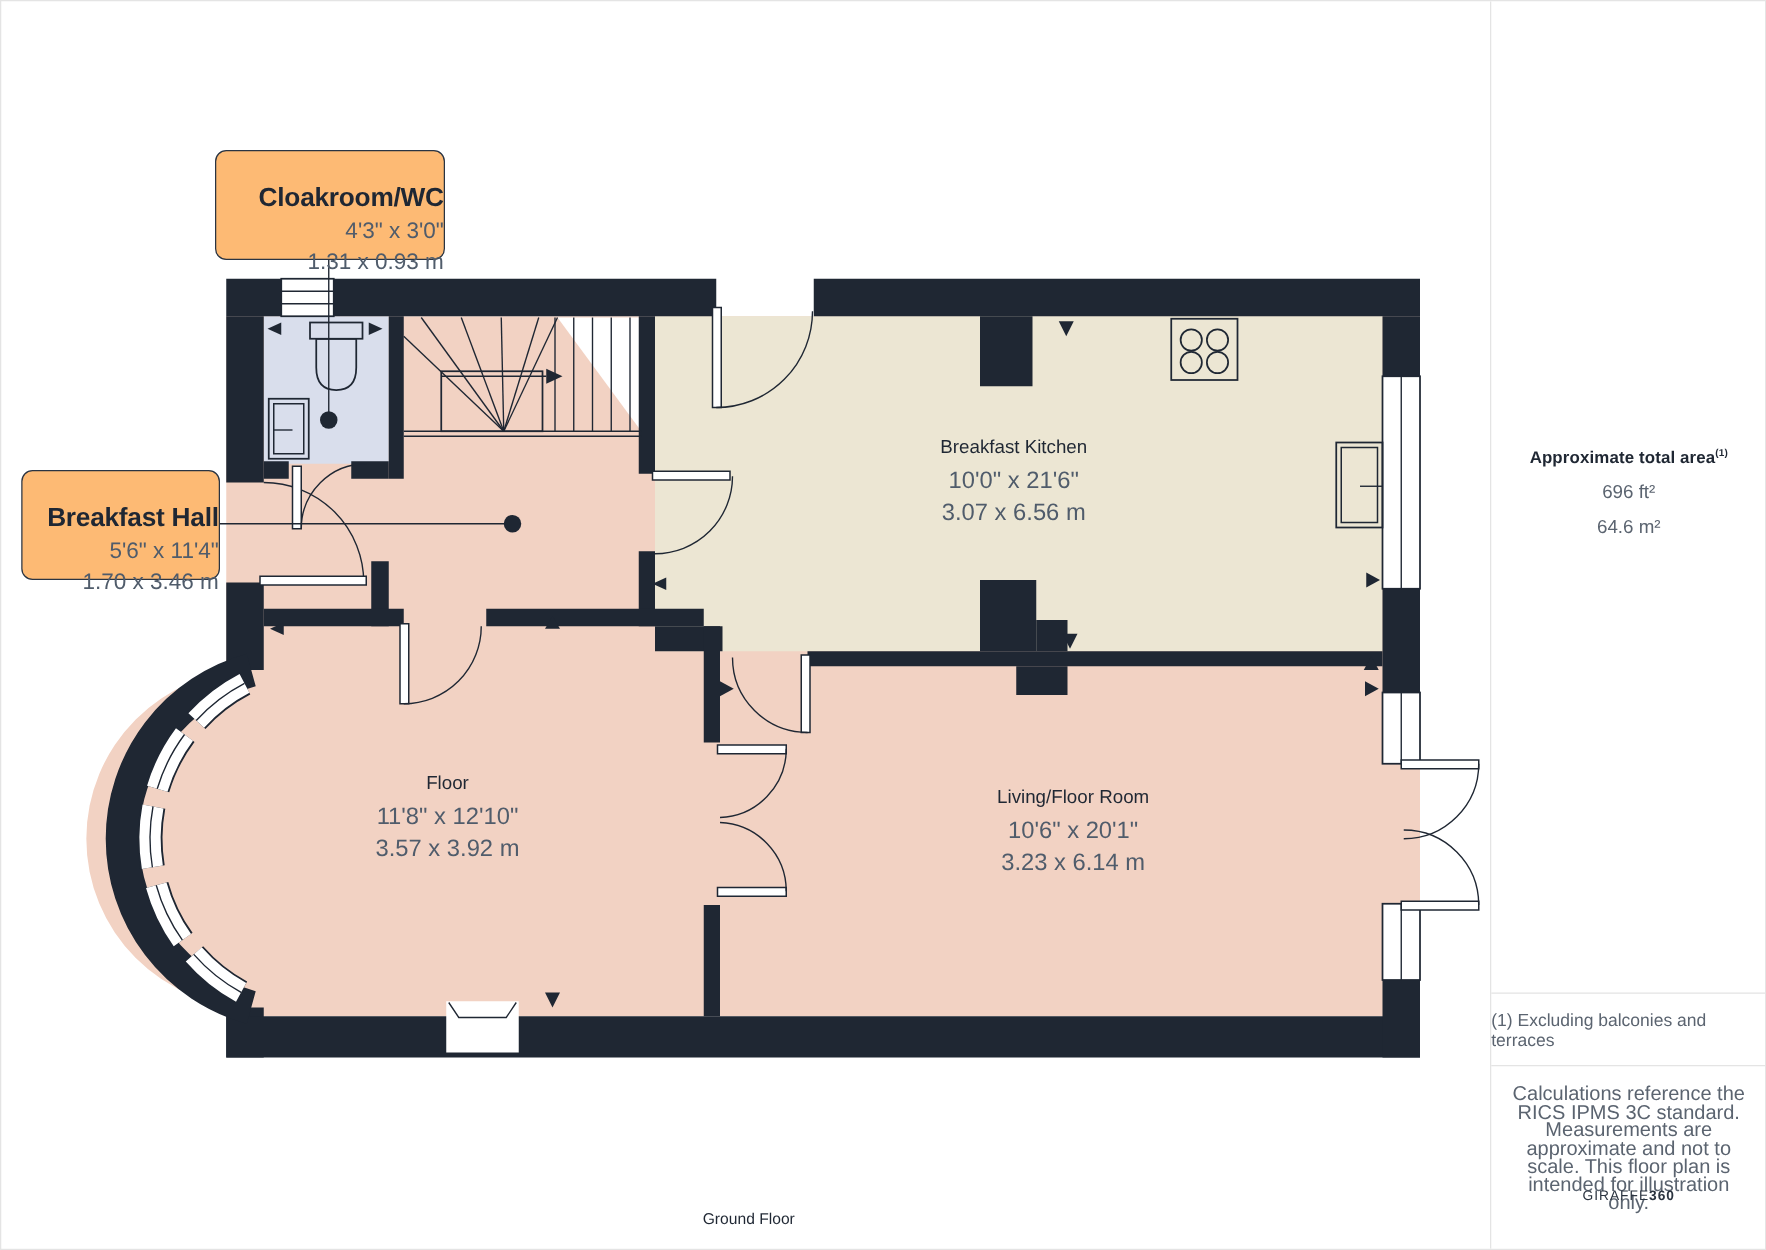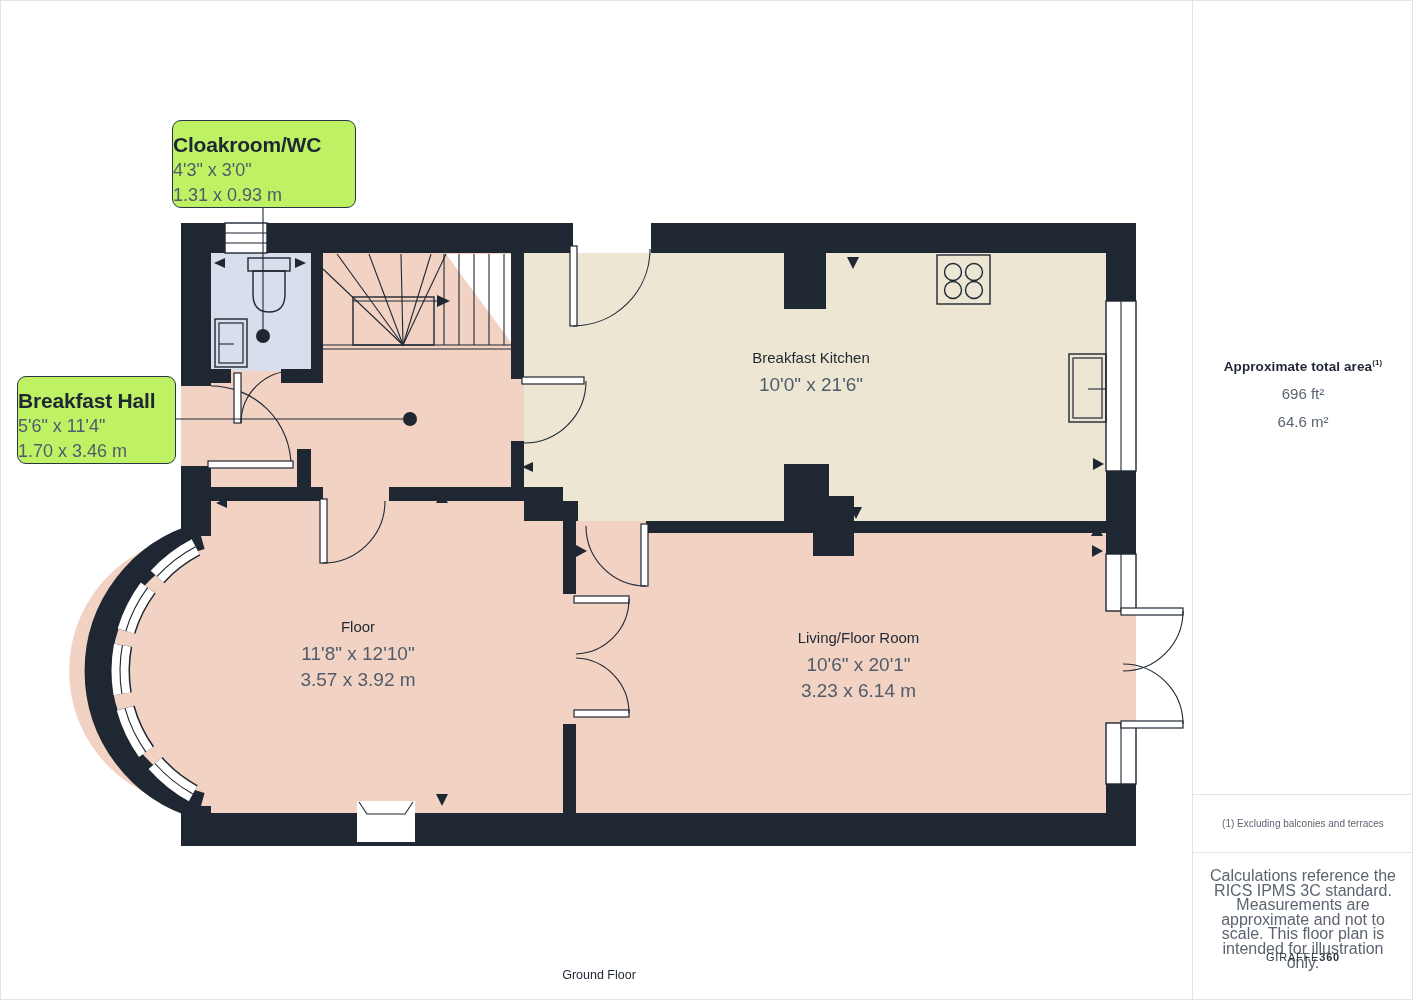--- a/index.html
+++ b/index.html
@@ -10,39 +10,39 @@
   body{background:#fff;font-family:"Liberation Sans",sans-serif;}
   .page{position:relative;width:1413px;height:1000px;background:#fff;border:1px solid var(--line);overflow:hidden}
   .plan-svg{position:absolute;left:0;top:0}
   .wall{fill:var(--wall)}
   .ln2{stroke:var(--wall);stroke-width:1.1;fill:none}
   .white{fill:#fff}
   .leaf{fill:#fff;stroke:var(--wall);stroke-width:1.2}
   .tri{fill:var(--wall)}
   .dot{fill:var(--wall)}
 
-  .label-box{position:absolute;background:#bef264;border:1.6px solid #2A3442;border-radius:9px;
-    text-align:left;padding-top:10px;z-index:5}
+  .label-box{position:absolute;background:#fdba74;border:1.6px solid #2A3442;border-radius:9px;
+    text-align:right;padding-top:24px;z-index:5}
   .label-box .t{font-weight:bold;font-size:21px;color:var(--title-text);letter-spacing:-0.2px;line-height:27px}
   .label-box .d{font-size:18px;color:var(--dim-text);line-height:25px}
   .room-label{position:absolute;text-align:center;z-index:4}
   .room-label .t{font-weight:normal;font-size:15px;color:var(--title-text);line-height:28px}
   .room-label .d{font-size:19px;color:var(--dim-text);line-height:26px}
   .floor-label{position:absolute;left:498px;top:967px;width:200px;text-align:center;
     font-size:12.5px;font-weight:normal;color:var(--title-text)}
 
   .sidebar{position:absolute;left:1191px;top:0;width:221px;height:998px;border-left:1px solid var(--line)}
   .area-block{position:absolute;top:357px;left:0;width:100%;text-align:center}
   .area-title{font-size:13.5px;font-weight:bold;color:var(--title-text);letter-spacing:0.1px}
   .area-title sup{font-size:8px;font-weight:bold}
   .area-val{font-size:15px;color:var(--muted);margin-top:11px}
   .footnote-box{position:absolute;top:793px;left:0;width:100%;height:59px;
     border-top:1px solid var(--line);border-bottom:1px solid var(--line);
     display:flex;align-items:center;justify-content:center;
-    font-size:10px;color:var(--muted)}
+    font-size:14px;color:var(--muted)}
   .disclaimer{position:absolute;top:868px;left:50%;transform:translateX(-50%);width:188px;
     text-align:center;font-size:16px;line-height:14.5px;color:var(--muted)}
   .brand{position:absolute;top:950px;left:0;width:100%;text-align:center;
     font-size:11px;color:#2B3440;letter-spacing:0.8px}
   .brand .b{font-weight:bold}
 </style>
 </head>
 <body>
 
 <div class="page">
@@ -246,20 +246,21 @@
 
   <div class="label-box" style="left:16px;top:375px;width:159px;height:88px">
     <div class="t">Breakfast Hall</div>
     <div class="d">5'6" x 11'4"</div>
     <div class="d">1.70 x 3.46 m</div>
   </div>
 
   <div class="room-label" style="left:660px;top:343px;width:300px">
     <div class="t">Breakfast Kitchen</div>
     <div class="d">10'0" x 21'6"</div>
+    <div class="d">3.07 x 6.56 m</div>
   </div>
 
   <div class="room-label" style="left:237px;top:612px;width:240px">
     <div class="t">Floor</div>
     <div class="d">11'8" x 12'10"</div>
     <div class="d">3.57 x 3.92 m</div>
   </div>
 
   <div class="room-label" style="left:705px;top:623px;width:305px">
     <div class="t">Living/Floor Room</div>

